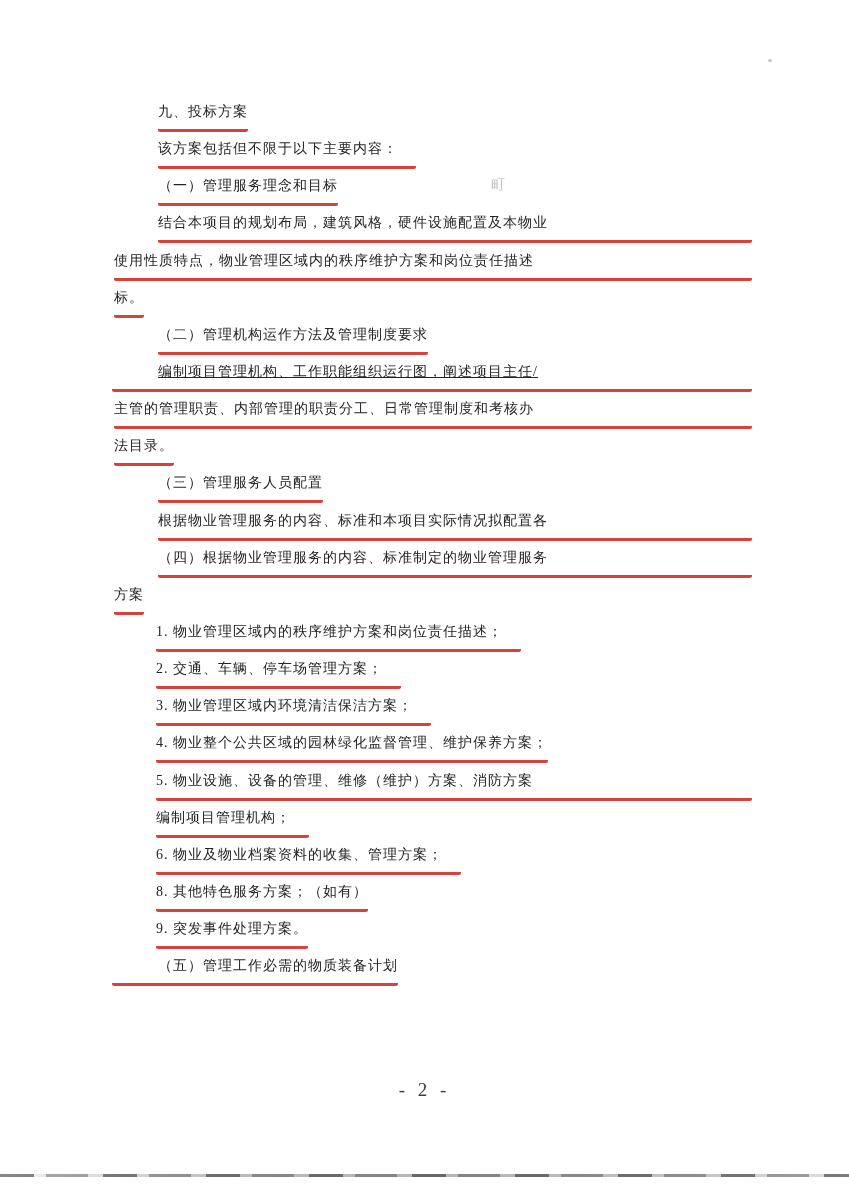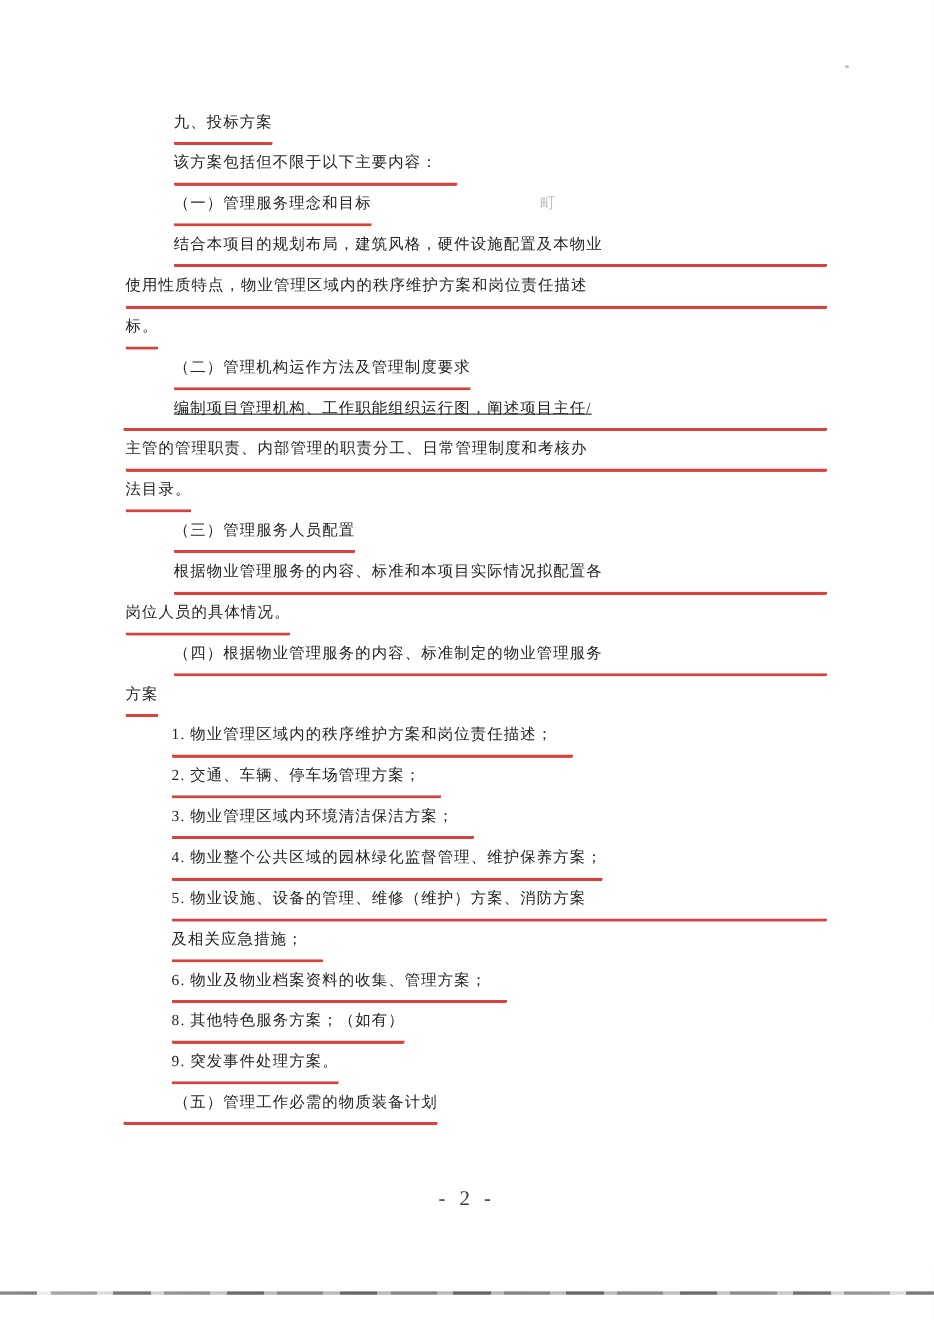--- a/index.html
+++ b/index.html
@@ -59,29 +59,28 @@
       <div class="line ind u"><span class="t">（一）管理服务理念和目标</span></div>
       <div class="line ind u uf"><span class="t">结合本项目的规划布局，建筑风格，硬件设施配置及本物业</span></div>
       <div class="line u uf"><span class="t">使用性质特点，物业管理区域内的秩序维护方案和岗位责任描述</span></div>
       <div class="line u"><span class="t">标。</span></div>
       <div class="line ind u"><span class="t">（二）管理机构运作方法及管理制度要求</span></div>
       <div class="line ind u uf ul"><span class="t">编制项目管理机构、工作职能组织运行图，阐述项目主任/</span></div>
       <div class="line u uf"><span class="t">主管的管理职责、内部管理的职责分工、日常管理制度和考核办</span></div>
       <div class="line u"><span class="t">法目录。</span></div>
       <div class="line ind u"><span class="t">（三）管理服务人员配置</span></div>
       <div class="line ind u uf"><span class="t">根据物业管理服务的内容、标准和本项目实际情况拟配置各</span></div>
-      <div class="line u"><span class="t">岗位人员的具体情况。</span></div>
       <div class="line ind u uf"><span class="t">（四）根据物业管理服务的内容、标准制定的物业管理服务</span></div>
       <div class="line u"><span class="t">方案</span></div>
       <div class="line itm u ur"><span class="t">1. 物业管理区域内的秩序维护方案和岗位责任描述；</span></div>
       <div class="line itm u ur"><span class="t">2. 交通、车辆、停车场管理方案；</span></div>
       <div class="line itm u ur"><span class="t">3. 物业管理区域内环境清洁保洁方案；</span></div>
       <div class="line itm u"><span class="t">4. 物业整个公共区域的园林绿化监督管理、维护保养方案；</span></div>
       <div class="line itm u uf"><span class="t">5. 物业设施、设备的管理、维修（维护）方案、消防方案</span></div>
-      <div class="line itm u ur"><span class="t">及相关应急措施；</span></div>
+      <div class="line itm u ur"><span class="t">编制项目管理机构；</span></div>
       <div class="line itm u ur"><span class="t">6. 物业及物业档案资料的收集、管理方案；</span></div>
       <div class="line itm u"><span class="t">8. 其他特色服务方案；（如有）</span></div>
       <div class="line itm u"><span class="t">9. 突发事件处理方案。</span></div>
       <div class="line ind u ul"><span class="t">（五）管理工作必需的物质装备计划</span></div>
     </div>
 
   <span class="faint-mark">町</span>
 
   <div class="speck"></div>
 

